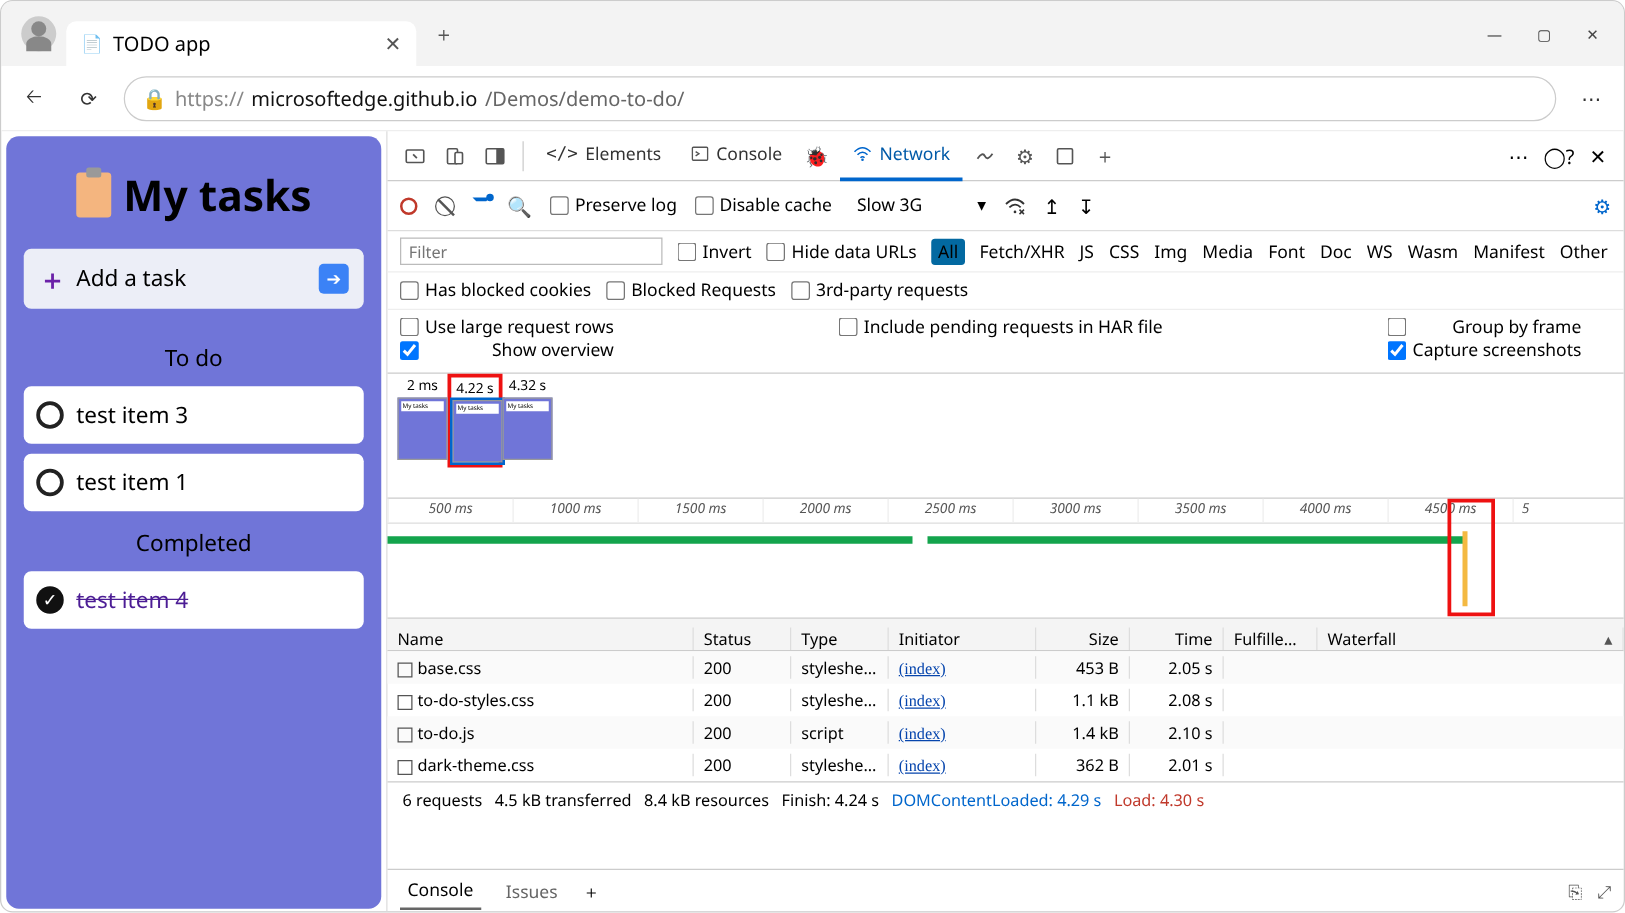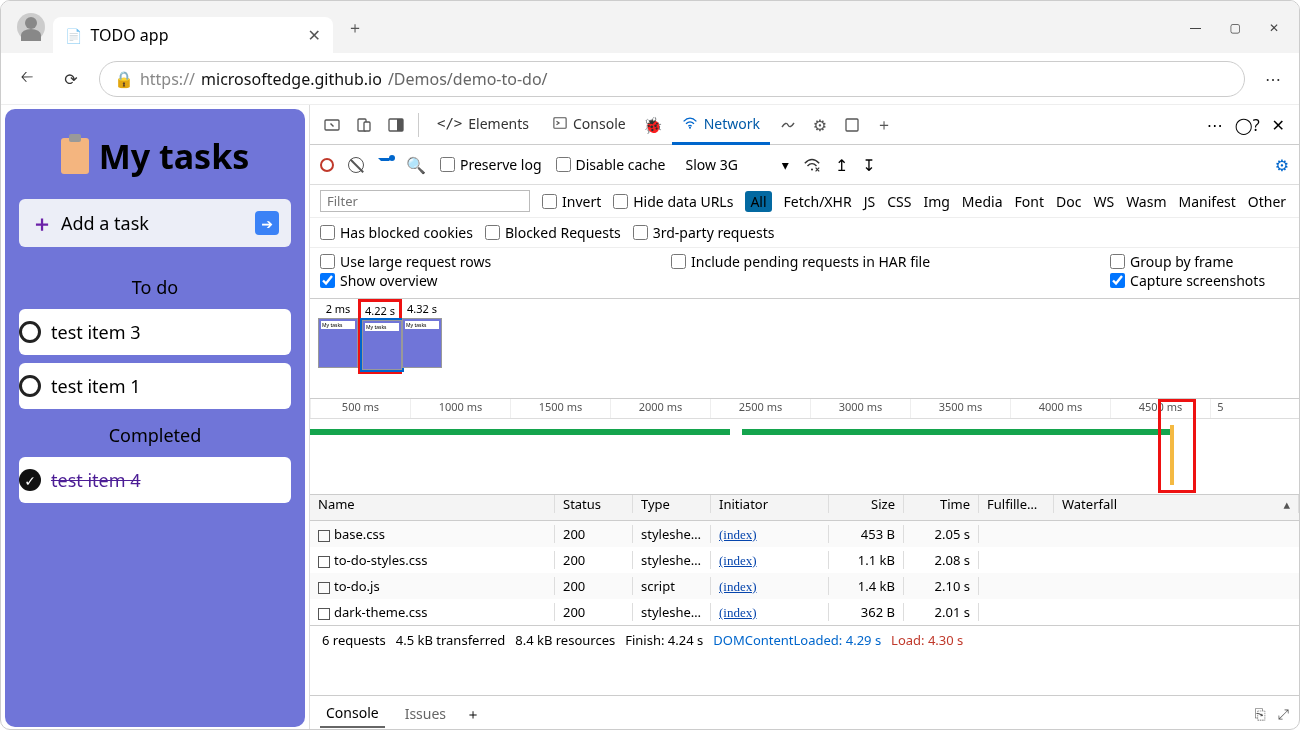--- a/index.html
+++ b/index.html
@@ -27,67 +27,67 @@
 
 .apppane { width: 300px; background: #7075d8; border-radius: 10px; margin: 4px 0 4px 4px; padding: 14px; display:flex; flex-direction:column; }
 .app-title { display:flex; align-items:center; justify-content:center; gap:10px; font-size: 34px; font-weight: 700; color:#000; padding: 10px 0 20px; }
 .clipboard-ic { background:#f4b57f; width:28px; height:36px; border-radius:3px; position:relative; display:inline-block; }
 .clipboard-ic::before { content:""; position:absolute; top:-4px; left:8px; width:12px; height:8px; background:#999; border-radius:2px; }
 .addtask { background:#eceef7; border-radius:6px; height:48px; display:flex; align-items:center; padding:0 12px; font-size:18px; margin-bottom:22px; justify-content:space-between; }
 .addtask-left { display:flex; align-items:center; gap:8px; }
 .plus { color:#6b21a8; font-size:22px; font-weight:600; }
 .go { width:24px; height:24px; background:#3b82f6; color:#fff; border-radius:4px; display:flex; align-items:center; justify-content:center; font-size:14px; }
 .section-h { font-size:18px; text-align:center; color:#000; margin:6px 0 10px; }
-.task { background:#fff; border-radius:6px; height:46px; display:flex; align-items:center; padding:0 0; gap:10px; font-size:18px; margin-bottom:8px; }
+.task { background:#fff; border-radius:6px; height:46px; display:flex; align-items:center; padding:0 10px; gap:10px; font-size:18px; margin-bottom:8px; }
 .radio { width:22px; height:22px; border:3px solid #222; border-radius:50%; }
 .check { width:22px; height:22px; background:#111; border-radius:50%; color:#fff; display:flex; align-items:center; justify-content:center; font-size:14px; }
 .strike { text-decoration: line-through; color:#4c1d95; }
 
 
 .devtools { flex:1; display:flex; flex-direction:column; border-left:1px solid #ddd; margin-left:4px; }
 .dt-tabs { height:40px; display:flex; align-items:center; gap:4px; padding:0 8px; border-bottom:1px solid #ccc; }
 .dt-ic { width:28px; height:28px; display:flex; align-items:center; justify-content:center; color:#555; }
 .dt-tab { padding:0 10px; height:40px; display:flex; align-items:center; gap:6px; font-size:14px; color:#333; border-bottom:3px solid transparent; }
 .dt-tab.active { border-bottom-color:#0066cc; color:#005aa8; }
 .dt-right { margin-left:auto; display:flex; align-items:center; gap:12px; padding-right:6px; }
 
 .dt-toolbar { height:40px; display:flex; align-items:center; gap:14px; padding:0 10px; border-bottom:1px solid #ddd; }
 .rec { width:14px; height:14px; border:2px solid #c0392b; border-radius:50%; }
 .ban { width:16px;height:16px;border:1.5px solid #555;border-radius:50%;position:relative;}
 .ban::after{content:"";position:absolute;width:18px;height:1.5px;background:#555;top:7px;left:-1px;transform:rotate(45deg);}
 .funnel { width:14px;height:14px;border-top:3px solid #0066cc;border-left:3px solid transparent;border-right:3px solid transparent;position:relative;}
 .funnel::after{content:"";position:absolute;width:6px;height:6px;background:#0066cc;border-radius:50%;color:#fff;top:-6px;right:-6px;font-size:8px;}
-.chk { display:flex; align-items:center; gap:5px; font-size:14px; }
+.chk { display:flex; align-items:center; gap:5px; font-size:14px;justify-content:space-between; }
 .chk input { width:15px; height:15px; }
 .throttle { display:flex; align-items:center; gap:4px; font-size:14px; padding-left:6px; }
 .gear { margin-left:auto; color:#0066cc; font-size:16px; }
 
 .dt-filterrow { padding:5px 10px; display:flex; align-items:center; gap:12px; font-size:14px; border-bottom:1px solid #eee; flex-wrap:wrap; }
 .filter-input { width:210px; height:22px; border:1px solid #bbb; padding:0 6px; font-size:13px; color:#888; }
 .pill { padding:1px 5px; background:#0369a1; border-radius:3px; }
 .ftype { cursor:default; }
 .dt-optrow2 { padding:4px 10px 8px; display:flex; gap:180px; font-size:14px; border-bottom:1px solid #ccc; }
 
 
 .filmstrip { height:100px; border-bottom:1px solid #ccc; display:flex; align-items:flex-start; padding:2px 16px 0 8px; gap:2px; position:relative; }
 .frame { width:40px; }
 .frame-t { font-size:11px; text-align:center; }
 .thumb { width:40px; height:50px; background:#7075d8; border:1px solid #999; margin-top:2px; position:relative; }
 .thumb .bar { position:absolute; top:2px; left:2px; right:2px; height:8px; background:#fff; font-size:5px; padding:1px; }
 .hl-red { outline:3px solid #e11; outline-offset:-1px; }
 
 
 .overview { height:96px; border-bottom:1px solid #ccc; position:relative; }
-.ruler { height:20px; border-bottom:1px solid #ddd; display:flex; font-size:11px; color:#555; }
+.ruler { height:20px; border-bottom:1px solid #ddd; display:flex; font-size:11px; color:#555;font-style:italic; }
 .ruler span { width:100px; text-align:center; border-left:1px solid #eee; }
 .greenbar { position:absolute; height:6px; background:#14a44d; }
 .ov-hl { position:absolute; border:3px solid #e11; }
 
 
-.reqhead { display:flex; background:#f4f4f4; border-bottom:1px solid #ccc; font-size:13px; height:26px; align-items:flex-start; }
+.reqhead { display:flex; background:#f4f4f4; border-bottom:1px solid #ccc; font-size:13px; height:26px; align-items:flex-end; }
 .reqhead > div, .reqrow > div { padding:0 8px; border-right:1px solid #ddd; overflow:hidden; white-space:nowrap; text-overflow:ellipsis; }
 .c-name{width:245px;} .c-status{width:78px;} .c-type{width:78px;} .c-init{width:118px;} .c-size{width:75px;text-align:right;} .c-time{width:75px;text-align:right;} .c-ful{width:75px;} .c-wf{flex:1;position:relative;}
 .reqrow { display:flex; height:26px; align-items:center; font-size:13px; }
 .reqrow:nth-child(odd){background:#fafafa;}
 .reqrow .link { color:#0645ad; text-decoration:underline;font-family:Liberation Serif, serif; }
 .file-ic { display:inline-block; width:12px; height:12px; border:1px solid #555; margin-right:4px; vertical-align:middle; position:relative; }
 
 .statusbar { height:28px; border-top:1px solid #ccc; display:flex; align-items:center; padding:0 12px; gap:10px; font-size:13px; }
 .statusbar .dcl{color:#0066cc;} .statusbar .load{color:#c0392b;}
 

